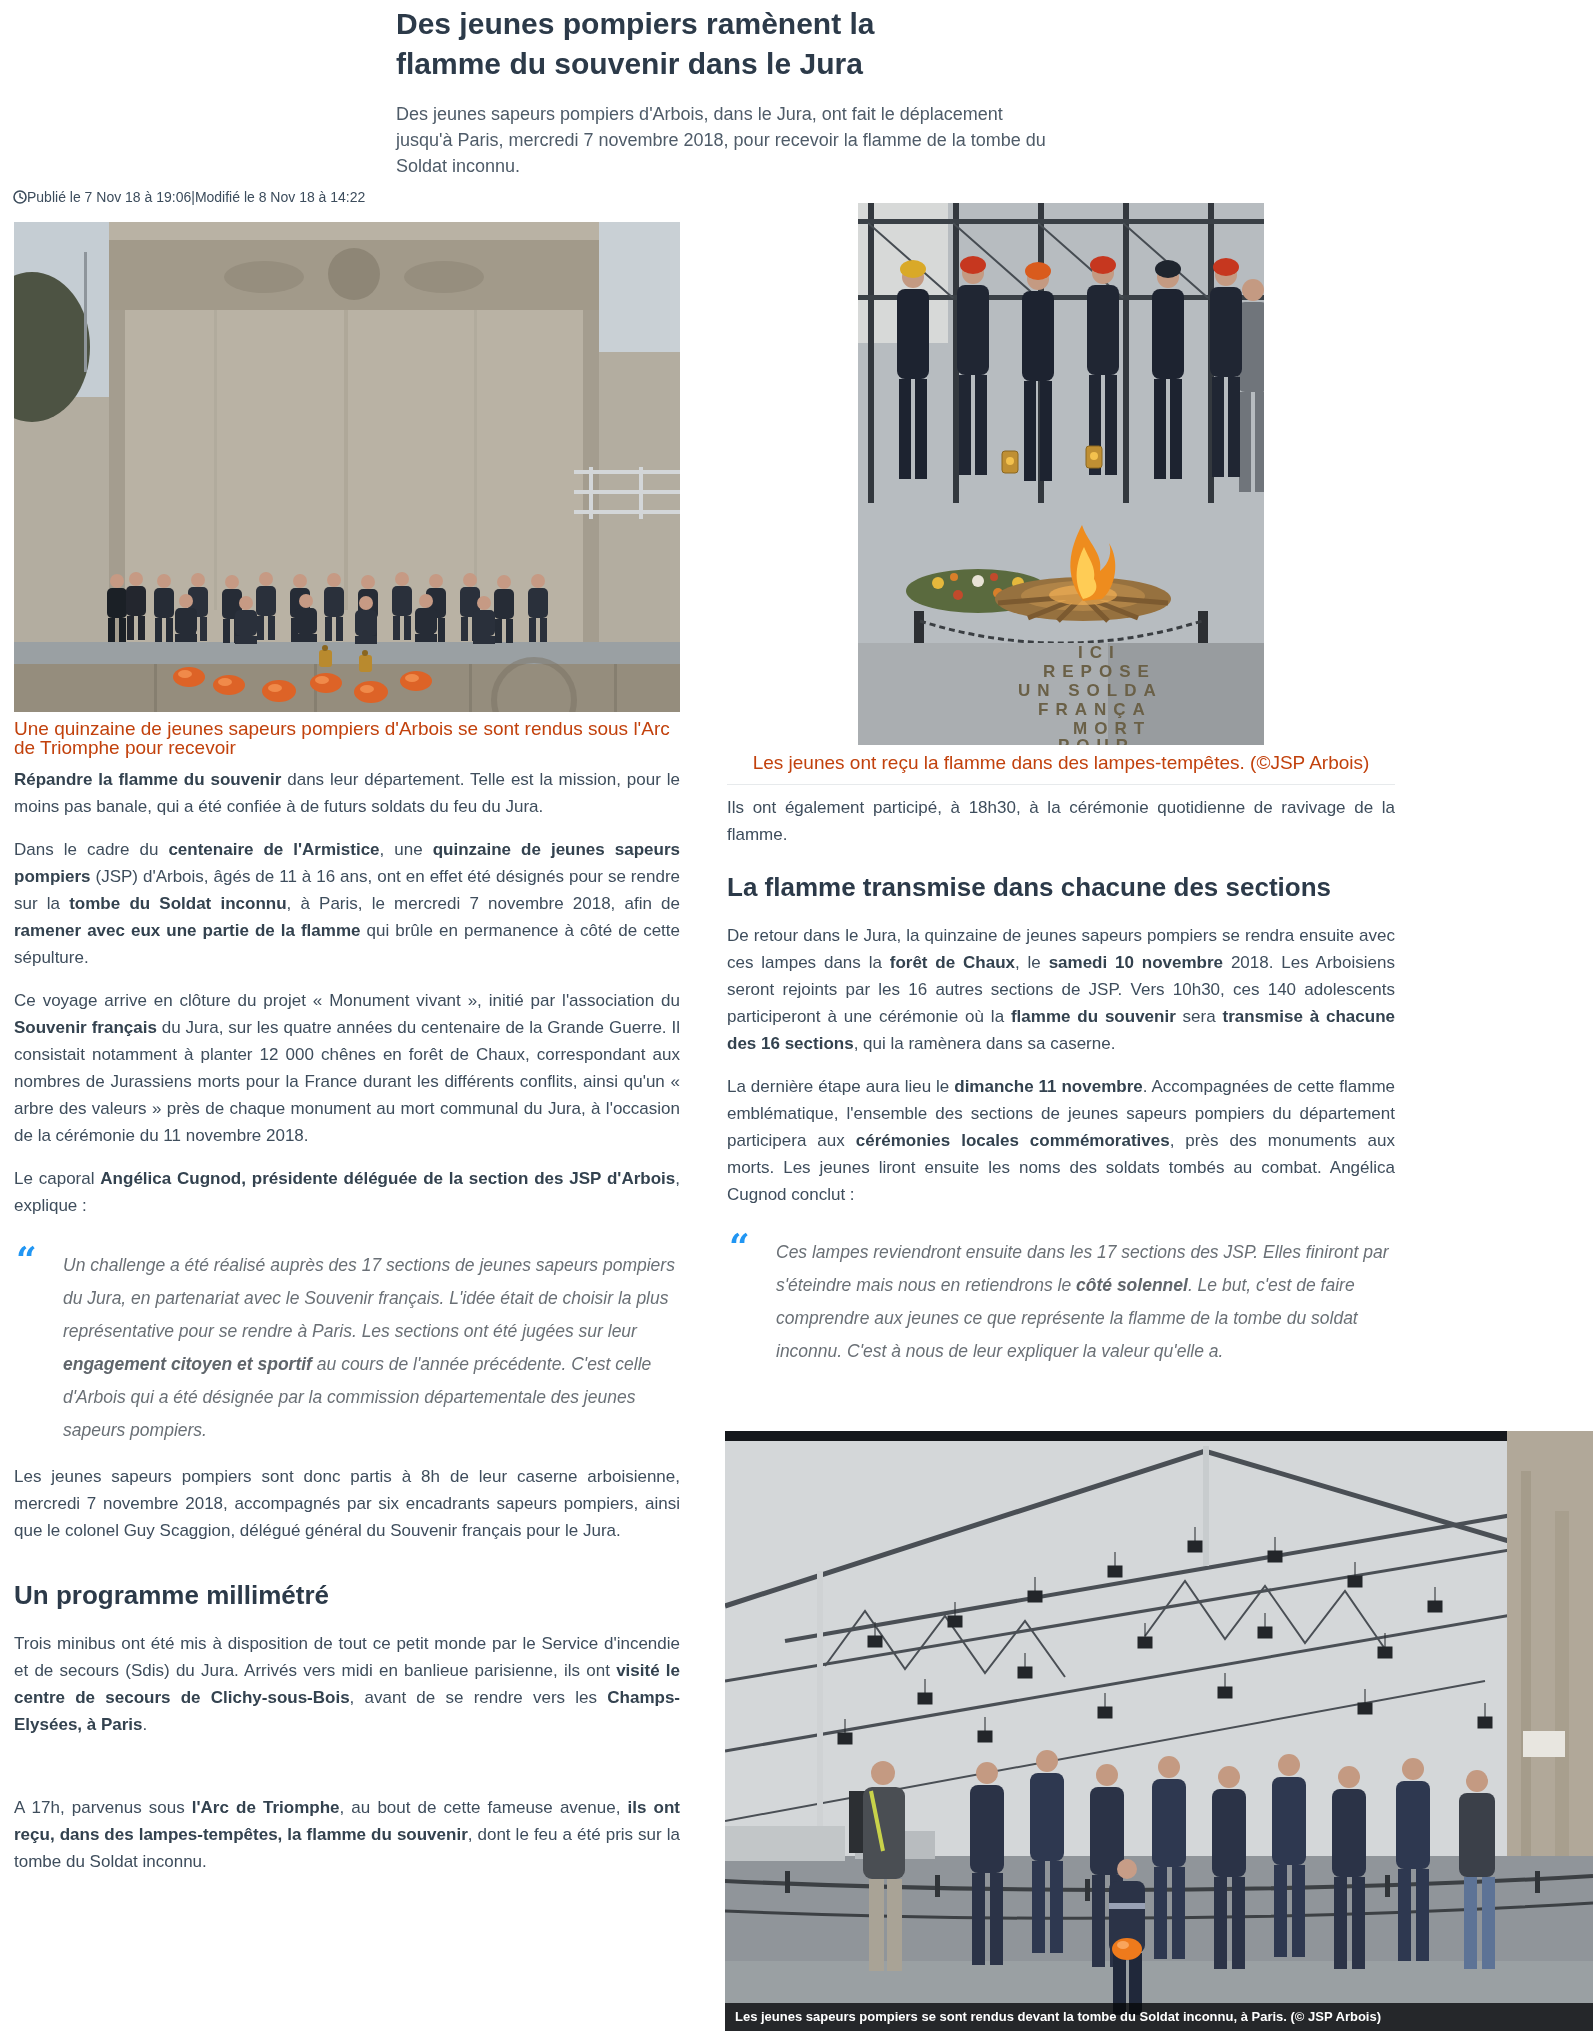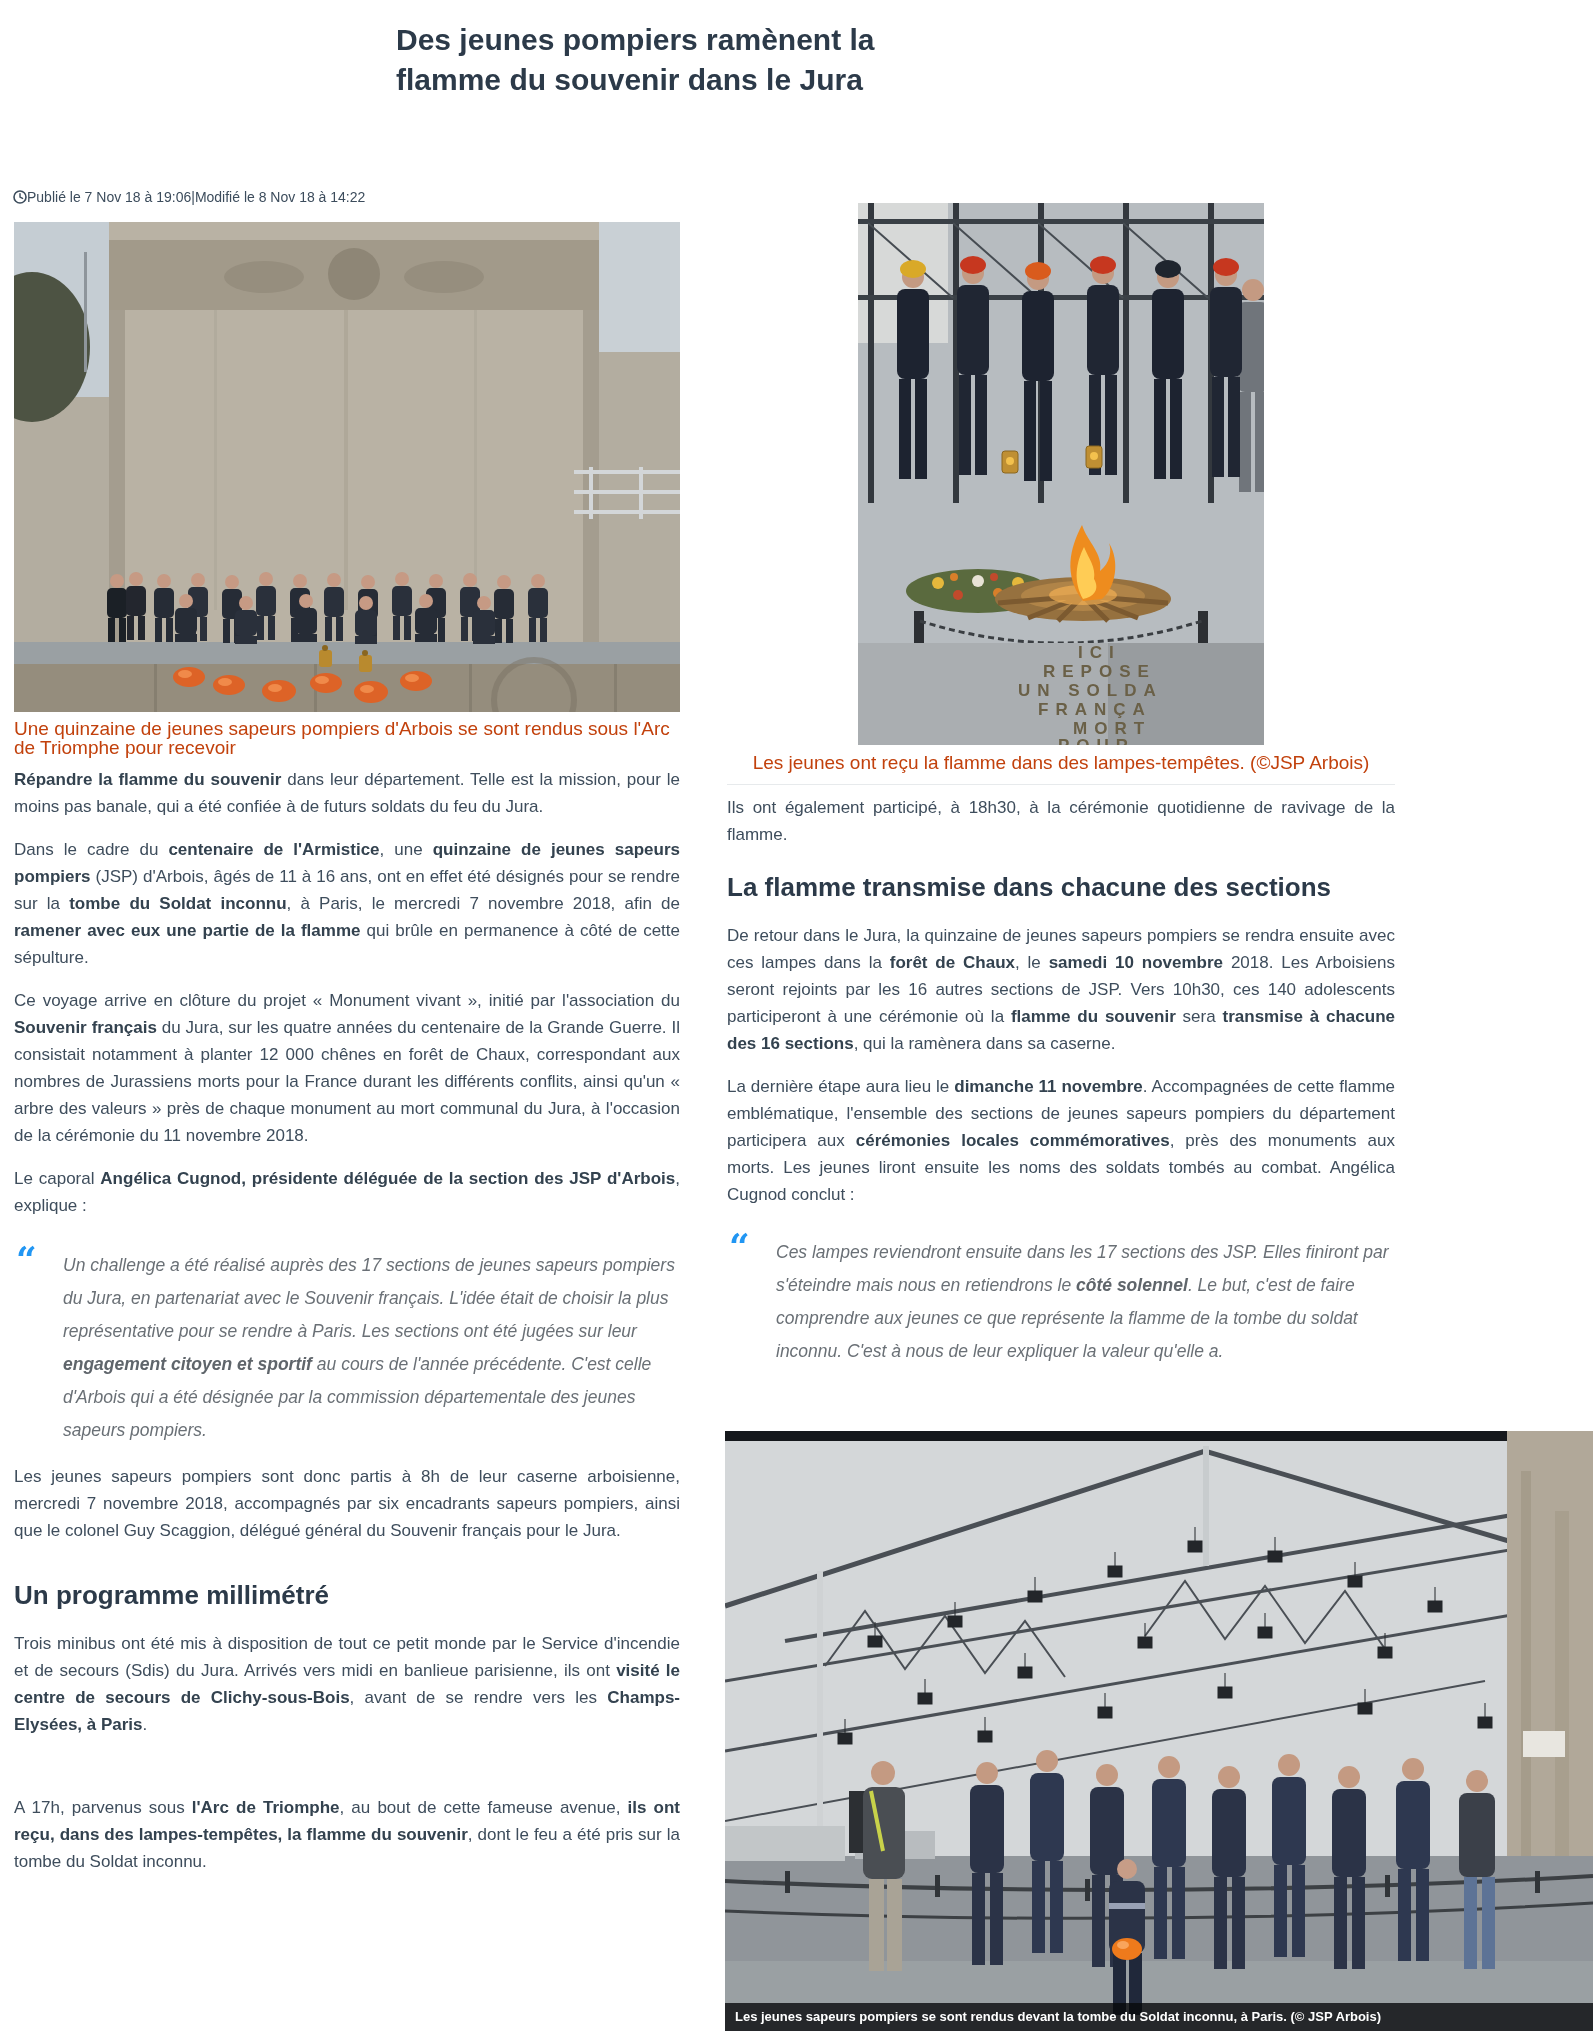--- a/index.html
+++ b/index.html
@@ -1,21 +1,21 @@
 <!DOCTYPE html>
 <html><head>
 <meta charset="utf-8">
 <style>
   html,body { margin:0; padding:0; }
   body {
     width:1593px; height:2031px; position:relative; background:#ffffff;
     font-family:"Liberation Sans","DejaVu Sans",sans-serif; overflow:hidden;
     color:#3e4d5c;
   }
-  .article-header { position:absolute; left:396px; top:20px; width:660px; }
+  .article-header { position:absolute; left:396px; top:4px; width:660px; }
   h1.title { font-size:30px; line-height:40px; color:#2c3a49; margin:0; font-weight:700; max-width:545px; letter-spacing:0; }
   .lede { font-size:18px; line-height:26px; color:#4e5b68; margin-top:17px; max-width:660px; }
 
   .meta { position:absolute; left:13px; top:189px; display:flex; align-items:center; font-size:14px; color:#3c4c5c; }
   .meta .sep { color:#3c4c5c; }
 
   .col { position:absolute; }
   #left-col  { left:14px;  top:222px; width:666px; }
   #right-col { left:727px; top:203px; width:668px; }
 
@@ -43,20 +43,21 @@
   #bottom-fig { position:absolute; left:725px; top:1431px; width:868px; height:600px; }
   #bottom-fig .bar { position:absolute; left:0; right:0; bottom:0; height:28px;
     background:rgba(8,9,11,0.8); color:#ffffff; font-size:13px; font-weight:700;
     line-height:28px; padding-left:10px; box-sizing:border-box; white-space:nowrap; overflow:hidden; }
 </style>
 </head>
 <body>
 
 <div class="article-header">
   <h1 class="title">Des jeunes pompiers ramènent la flamme du souvenir dans le Jura</h1>
+  <div class="lede">Des jeunes sapeurs pompiers d'Arbois, dans le Jura, ont fait le déplacement jusqu'à Paris, mercredi 7 novembre 2018, pour recevoir la flamme de la tombe du Soldat inconnu.</div>
 </div>
 
 <div class="meta">
   <svg width="14" height="14" viewBox="0 0 14 14">
     <circle cx="7" cy="7" r="6" fill="none" stroke="#3c4c5c" stroke-width="1.6"></circle>
     <path d="M7 3.6 V7 L9.6 8.4" fill="none" stroke="#3c4c5c" stroke-width="1.4" stroke-linecap="round"></path>
   </svg>
   <span>Publié le 7 Nov 18 à 19:06</span>
   <span class="sep">|</span>
   <span>Modifié le 8 Nov 18 à 14:22</span>

